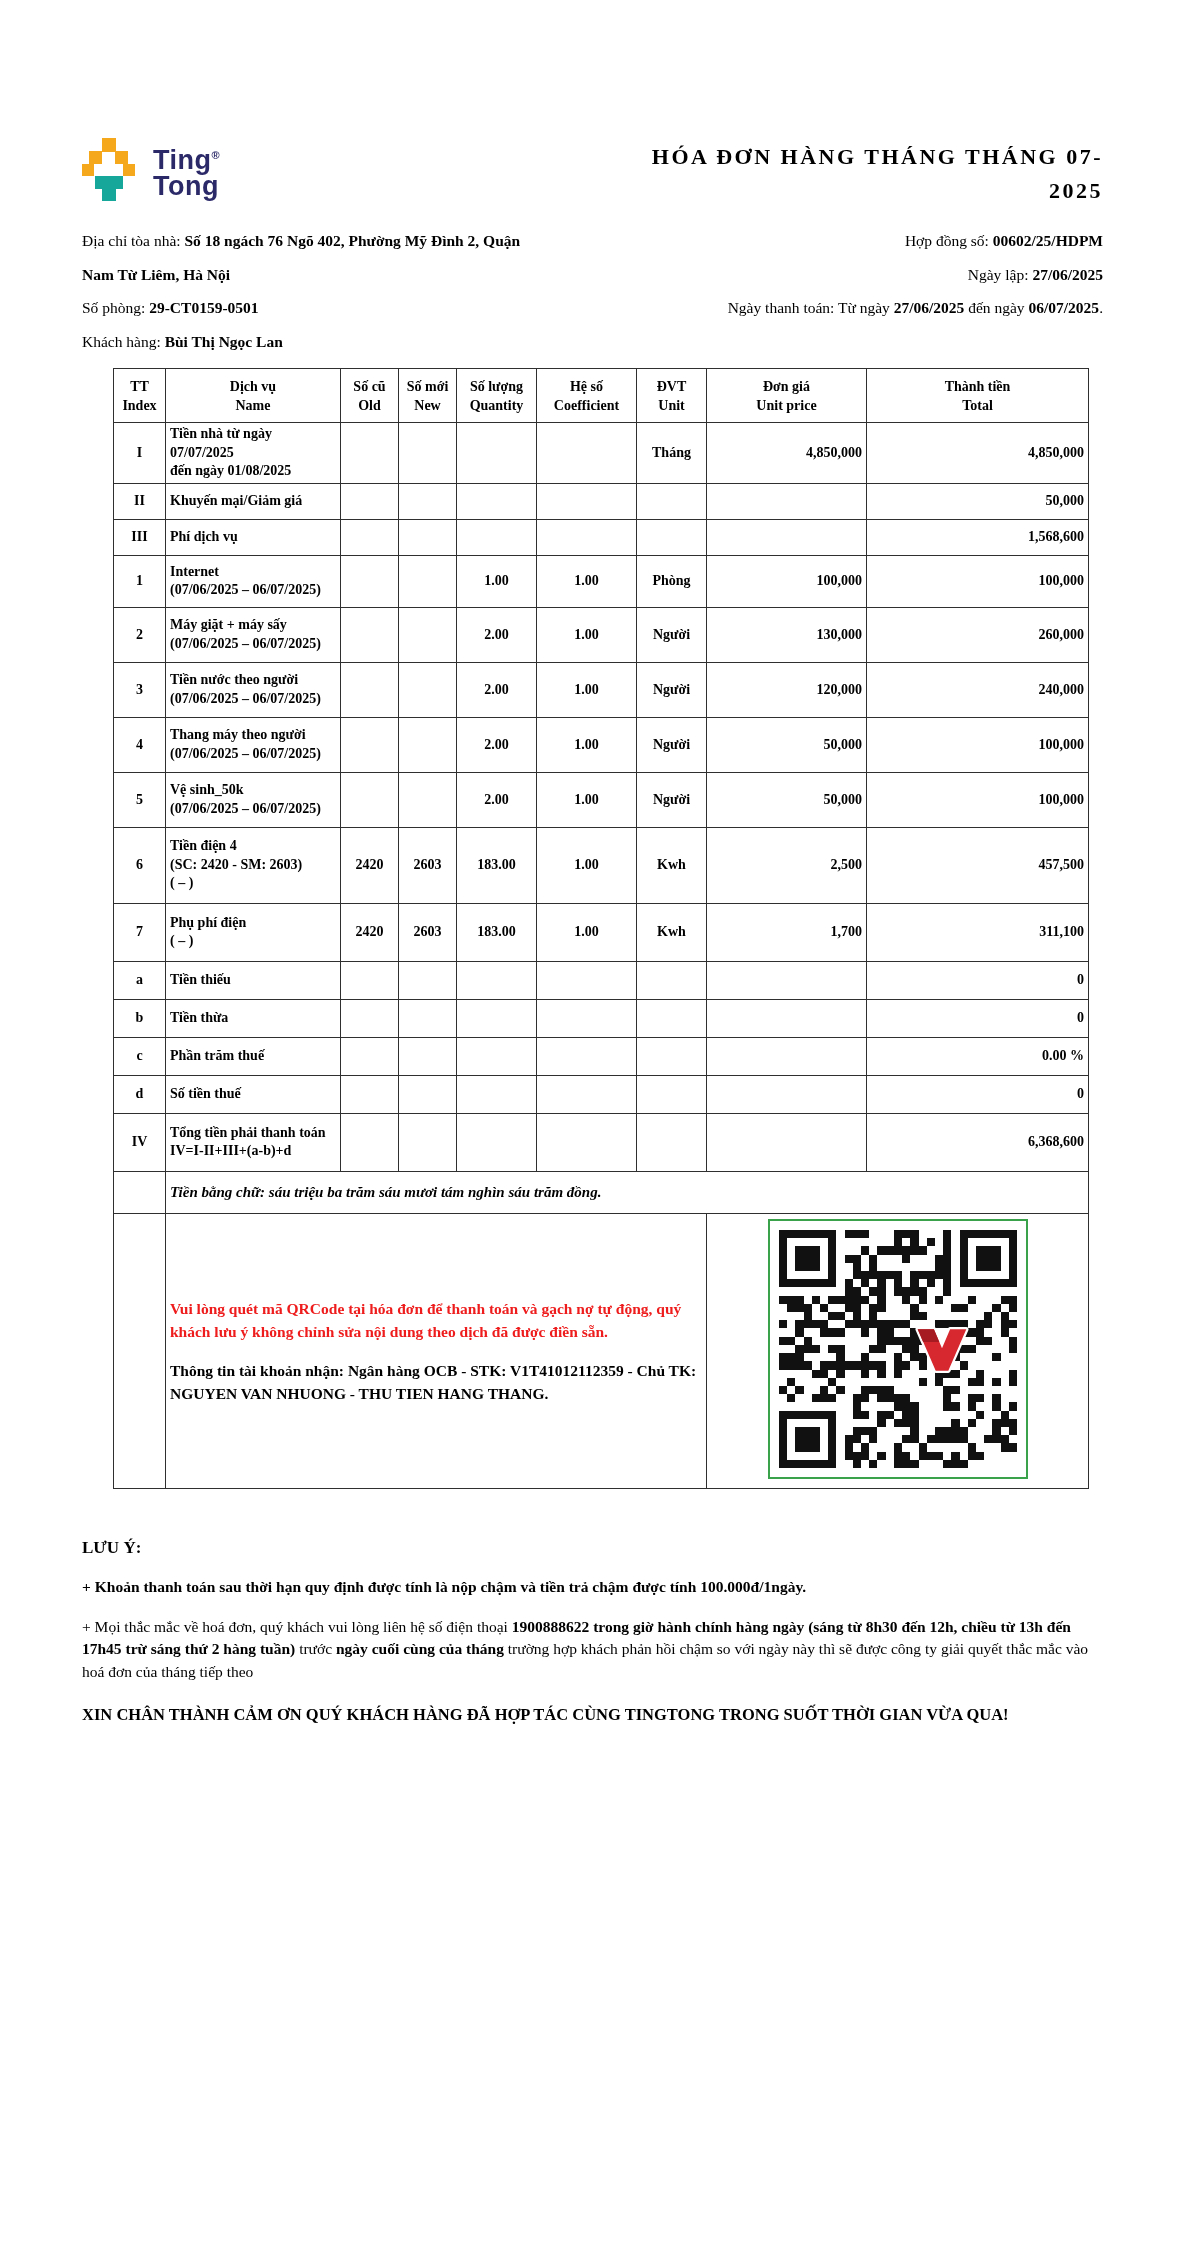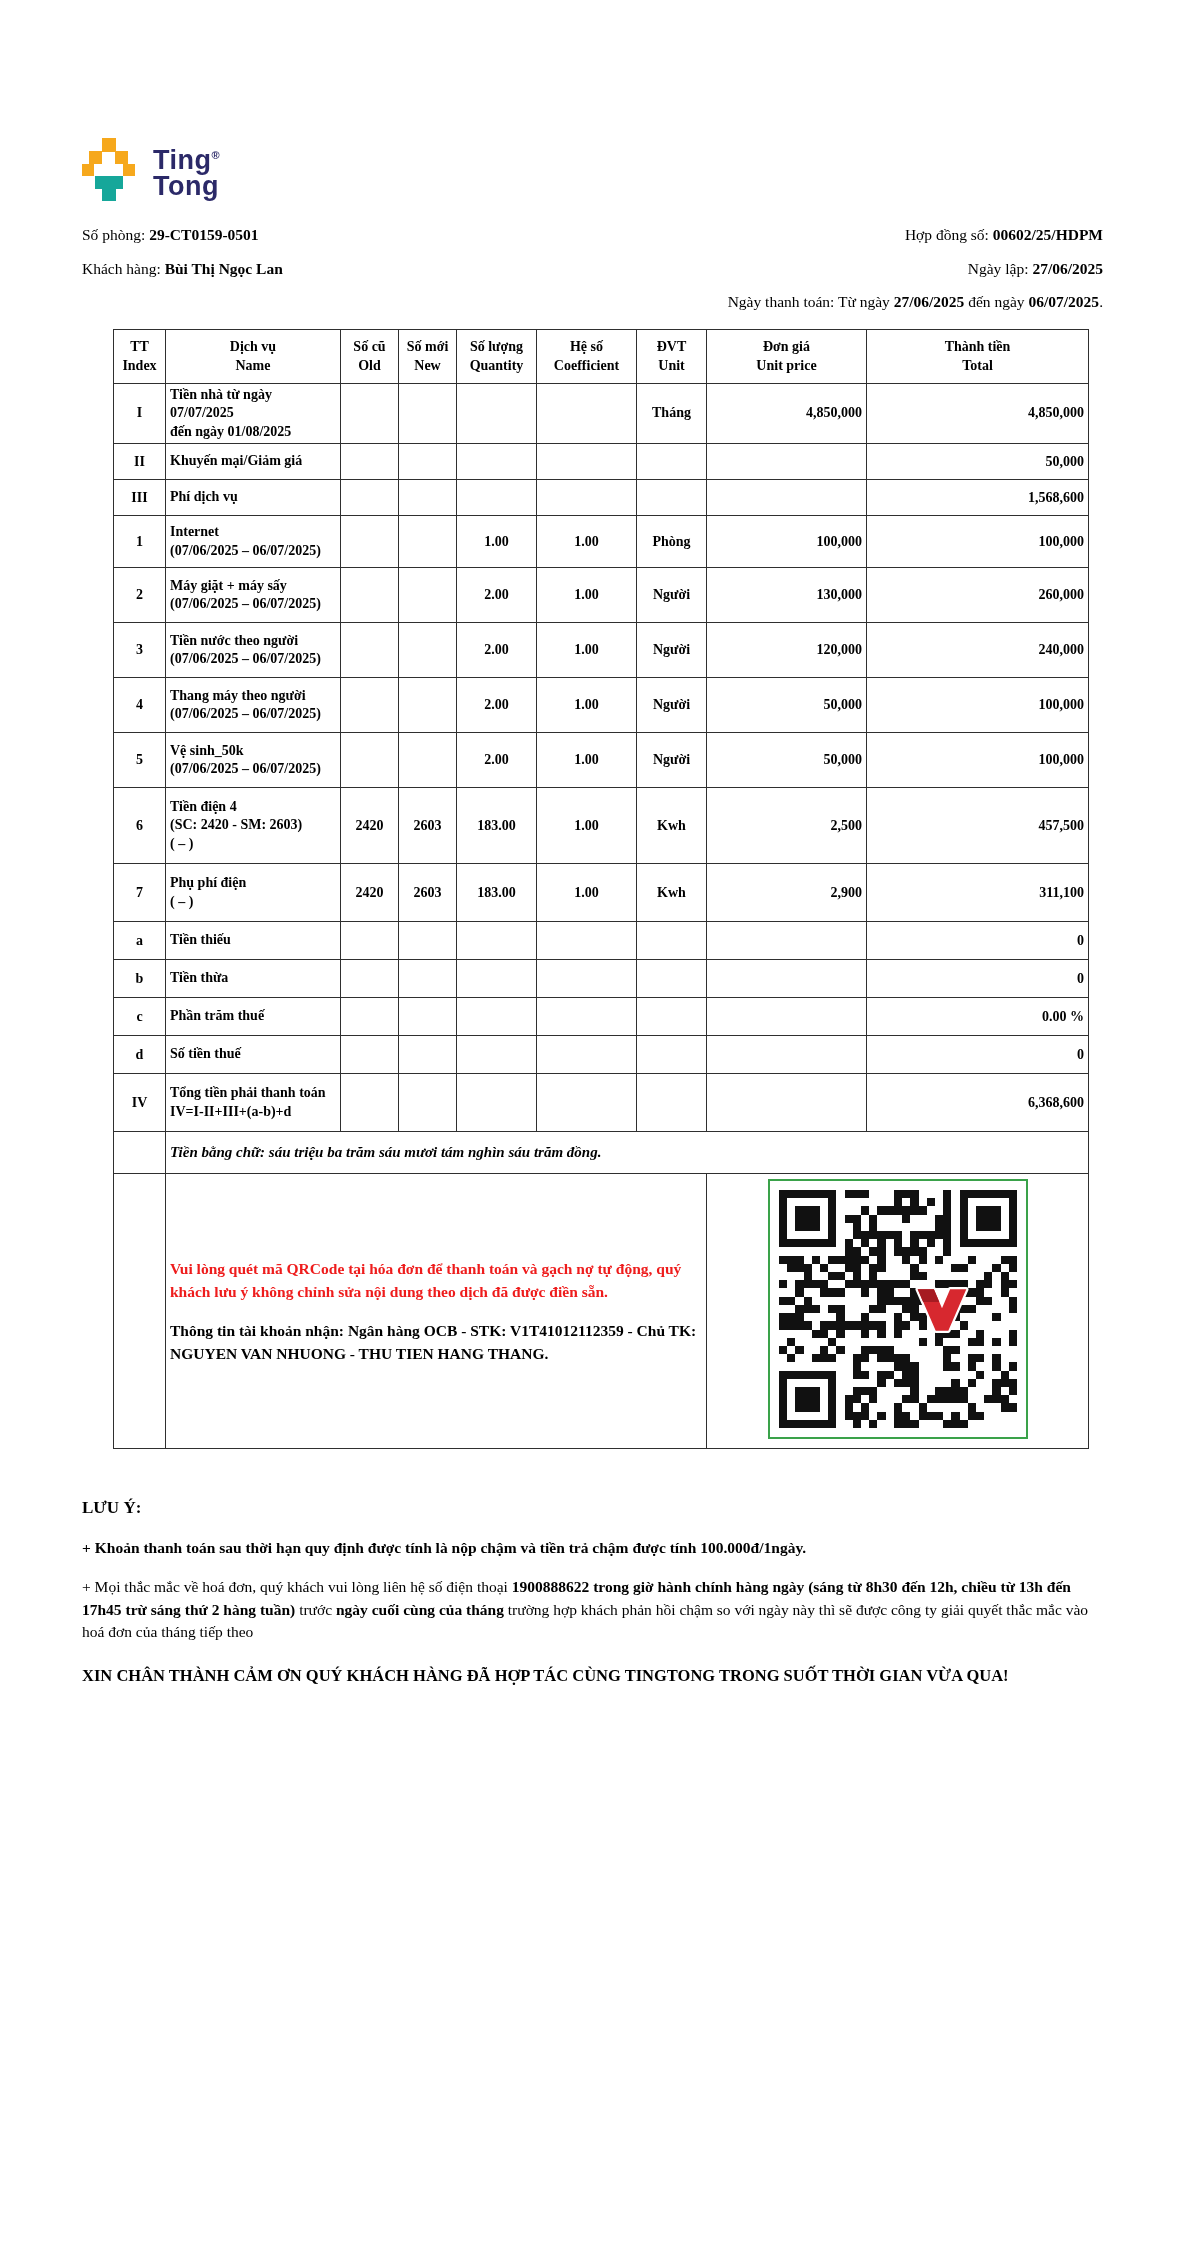--- a/index.html
+++ b/index.html
@@ -95,24 +95,26 @@
         <i class="px-y4" style="background: rgb(246, 168, 28);"></i>
         <i class="px-y5" style="background: rgb(246, 168, 28);"></i>
         <i class="px-t1" style="background: rgb(22, 167, 154);"></i>
         <i class="px-t2" style="background: rgb(22, 167, 154);"></i>
       </div>
       <div class="logo-text" style="color: rgb(43, 41, 104);">
         <div><span>Ting</span><span class="reg">®</span></div>
         <div>Tong</div>
       </div>
     </div>
+    <h1 class="title">HÓA ĐƠN HÀNG THÁNG THÁNG 07-2025</h1>
   </div>
 
   <div class="meta">
     <div class="meta-left">
+      <p><span>Địa chỉ tòa nhà: </span><b>Số 18 ngách 76 Ngõ 402, Phường Mỹ Đình 2, Quận Nam Từ Liêm, Hà Nội</b></p>
       <p><span>Số phòng: </span><b>29-CT0159-0501</b></p>
       <p><span>Khách hàng: </span><b>Bùi Thị Ngọc Lan</b></p>
     </div>
     <div class="meta-right">
       <p><span>Hợp đồng số: </span><b>00602/25/HDPM</b></p>
       <p><span>Ngày lập: </span><b>27/06/2025</b></p>
       <p><span>Ngày thanh toán: Từ ngày </span><b>27/06/2025</b><span> đến ngày </span><b>06/07/2025</b><span>.</span></p>
     </div>
   </div>
 
@@ -297,21 +299,21 @@
       <td class="c-tt">7</td>
       <td class="c-name">
             <div>Phụ phí điện</div>
             <div>( – )</div>
           </td>
       <td class="c-ctr">2420</td>
       <td class="c-ctr">2603</td>
       <td class="c-ctr">183.00</td>
       <td class="c-ctr">1.00</td>
       <td class="c-ctr">Kwh</td>
-      <td class="c-price">2,900</td>
+      <td class="c-price">1,700</td>
       <td class="c-total">311,100</td>
     </tr>
     <tr class="rab">
       <td class="c-tt">a</td>
       <td class="c-name">
             <div>Tiền thiếu</div>
           </td>
       <td class="c-ctr"></td>
       <td class="c-ctr"></td>
       <td class="c-ctr"></td>

